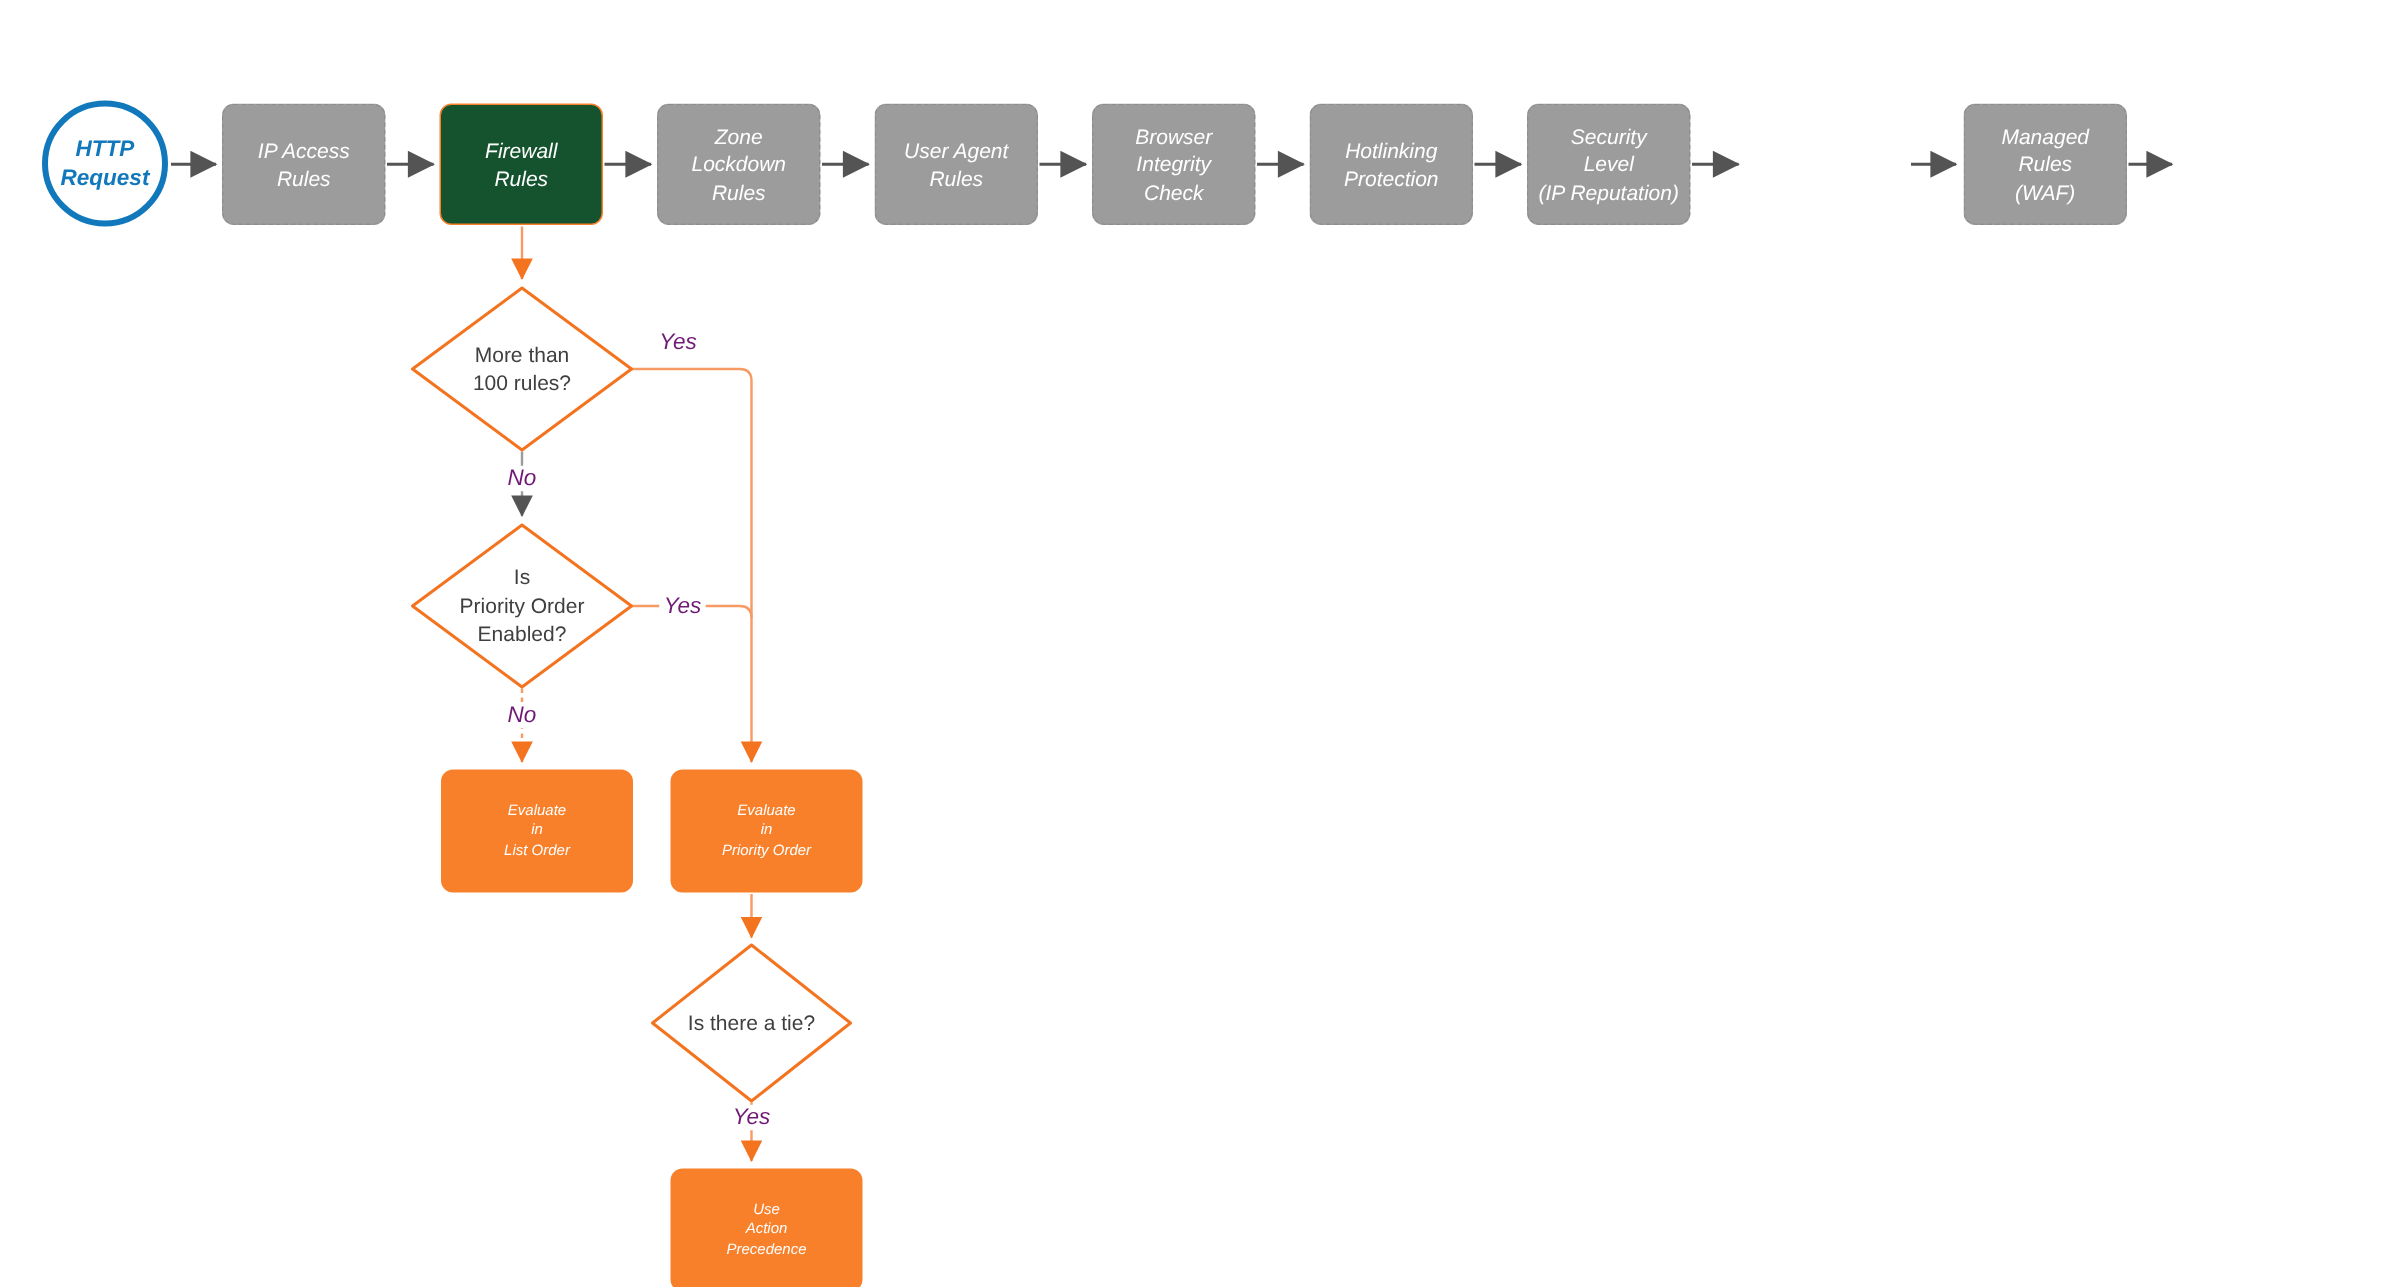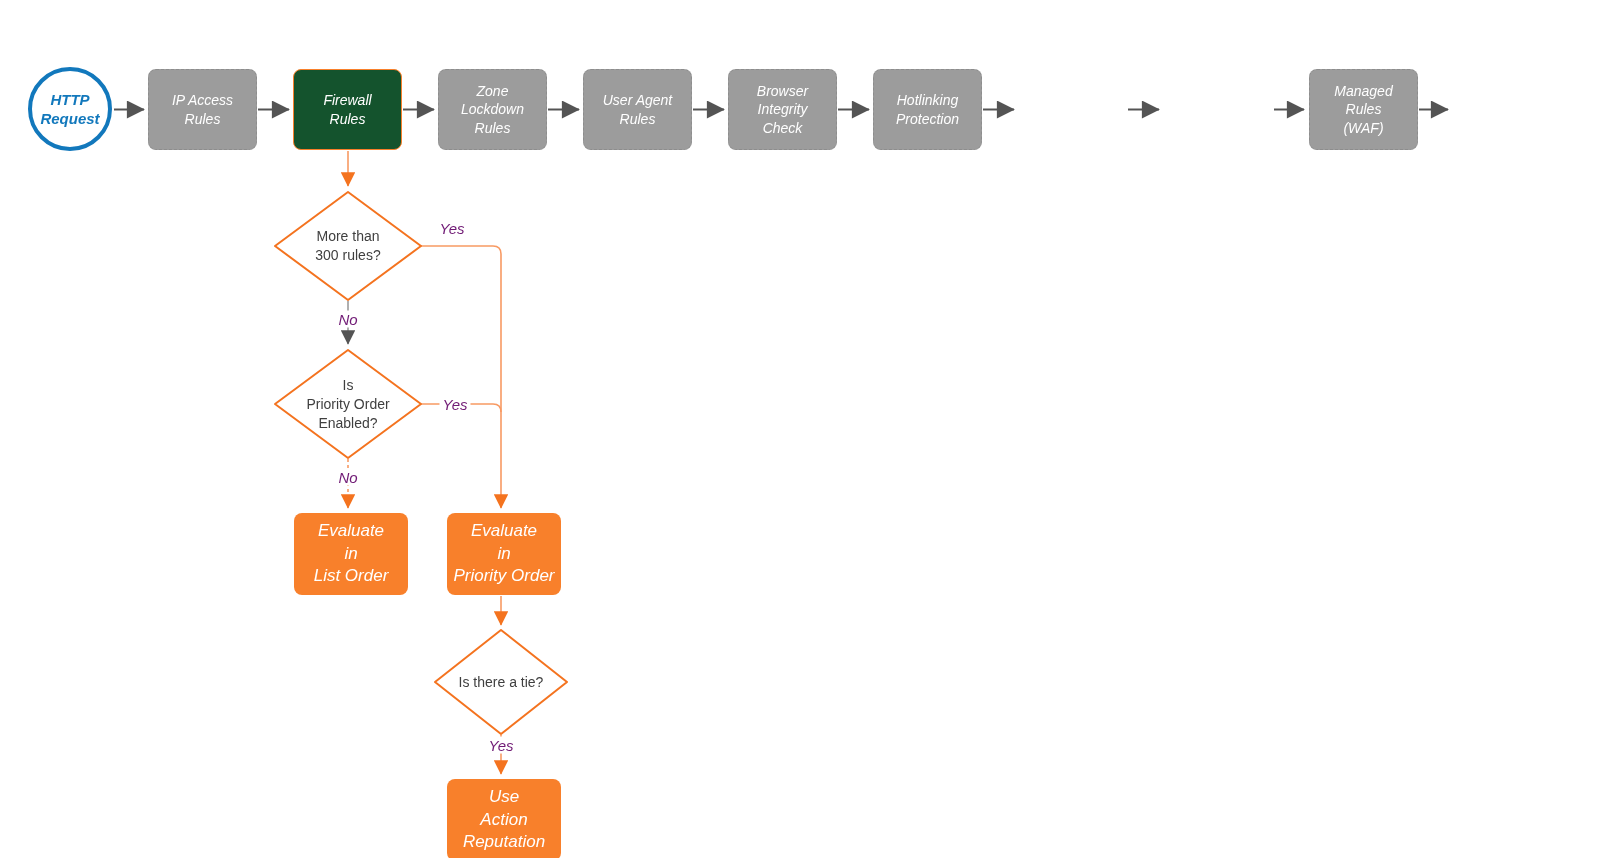--- a/index.html
+++ b/index.html
@@ -43,26 +43,26 @@
     border-radius: 50%;
     font-weight: bold;
     font-style: italic;
     font-size: 15px;
     line-height: 1.3;
     top: 29px;
   }
   .circle.start { background: #ffffff; border: 4px solid #1278BC; color: #1278BC; }
   .circle.end   { background: #1278BC; border: 4px solid #1278BC; color: #ffffff; }
   .action {
-    width: 114px; height: 82px;
+    width: 128px; height: 82px;
     background: #F8802B;
     border-radius: 8px;
     color: #ffffff;
     font-style: italic;
-    font-size: 17px;
+    font-size: 10px;
     line-height: 1.35;
   }
   .diamond-label {
     position: absolute;
     transform: translate(-50%, -50%);
     text-align: center;
     color: #3F3F3F;
     font-size: 14px;
     line-height: 1.35;
     white-space: pre-line;
@@ -148,48 +148,53 @@
   </div>
   <div class="node step gray" style="left:728px;">
     <span class="label">Browser
 Integrity
 Check</span>
   </div>
   <div class="node step gray" style="left:873px;">
     <span class="label">Hotlinking
 Protection</span>
   </div>
+  <div class="node step gray" style="left:1018px;">
+    <span class="label">Security
+Level
+(IP Reputation)</span>
+  </div>
   <div class="node step gray" style="left:1309px;">
     <span class="label">Managed
 Rules
 (WAF)</span>
   </div>
 
 
   <div class="diamond-label" style="left:348px; top:208px;">More than
-300 rules?</div>
+100 rules?</div>
   <div class="diamond-label" style="left:348px; top:366px;">Is
 Priority Order
 Enabled?</div>
   <div class="diamond-label" style="left:501px; top:644px;">Is there a tie?</div>
 
   <div class="node action" style="left:294px; top:475px;">
     <span class="label">Evaluate
 in
 List Order</span>
   </div>
   <div class="node action" style="left:447px; top:475px;">
     <span class="label">Evaluate
 in
 Priority Order</span>
   </div>
   <div class="node action" style="left:447px; top:741px;">
     <span class="label">Use
 Action
-Reputation</span>
+Precedence</span>
   </div>
 
   <div class="edge-label" style="left:452px; top:190px;">Yes</div>
   <div class="edge-label" style="left:348px; top:281px;">No</div>
   <div class="edge-label" style="left:455px; top:366px;">Yes</div>
   <div class="edge-label" style="left:348px; top:439px;">No</div>
   <div class="edge-label" style="left:501px; top:707px;">Yes</div>
 
 </div>
 

